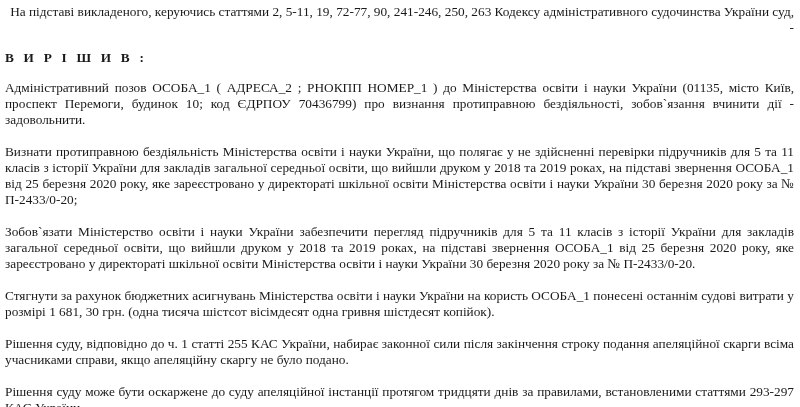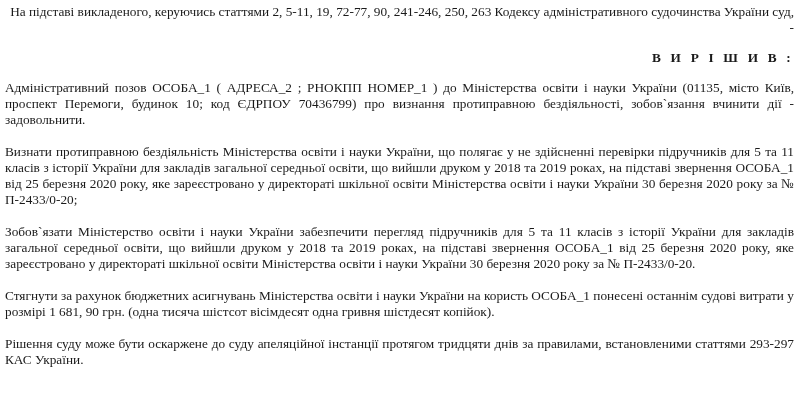--- a/index.html
+++ b/index.html
@@ -5,30 +5,31 @@
   html, body { margin: 0; padding: 0; background: #ffffff; }
   body {
     width: 800px; height: 407px; overflow: hidden;
     font-family: "Liberation Serif", serif;
     font-size: 13.3px; color: #1a1a1a; line-height: 16px;
   }
   .doc { position: relative; padding: 2px 6px 0 5px; box-sizing: border-box; width: 800px; }
   p { margin: 0; text-align: justify; }
   .intro { margin-top: 2px; text-align: right; }
   .heading {
-    text-align: right; font-weight: bold; letter-spacing: 3.2px;
+    text-align: left; font-weight: bold; letter-spacing: 3.2px;
     margin-top: 14px; margin-bottom: 14px;
   }
   .para { margin-bottom: 16px; }
 </style>
 </head>
 <body>
 
 <div class="doc">
   <p class="intro">На підставі викладеного, керуючись статтями 2, 5-11, 19, 72-77, 90, 241-246, 250, 263 Кодексу адміністративного судочинства України суд, -</p>
   <div class="heading">В И Р І Ш И В :</div>
   <p class="para">Адміністративний позов ОСОБА_1 ( АДРЕСА_2 ; РНОКПП НОМЕР_1 ) до Міністерства освіти і науки України (01135, місто Київ, проспект Перемоги, будинок 10; код ЄДРПОУ 70436799) про визнання протиправною бездіяльності, зобов`язання вчинити дії - задовольнити.</p>
   <p class="para">Визнати протиправною бездіяльність Міністерства освіти і науки України, що полягає у не здійсненні перевірки підручників для 5 та 11 класів з історії України для закладів загальної середньої освіти, що вийшли друком у 2018 та 2019 роках, на підставі звернення ОСОБА_1 від 25 березня 2020 року, яке зареєстровано у директораті шкільної освіти Міністерства освіти і науки України 30 березня 2020 року за № П-2433/0-20;</p>
   <p class="para">Зобов`язати Міністерство освіти і науки України забезпечити перегляд підручників для 5 та 11 класів з історії України для закладів загальної середньої освіти, що вийшли друком у 2018 та 2019 роках, на підставі звернення ОСОБА_1 від 25 березня 2020 року, яке зареєстровано у директораті шкільної освіти Міністерства освіти і науки України 30 березня 2020 року за № П-2433/0-20.</p>
-  <p class="para">Стягнути за рахунок бюджетних асигнувань Міністерства освіти і науки України на користь ОСОБА_1 понесені останнім судові витрати у розмірі 1 681, 90 грн. (одна тисяча шістсот вісімдесят одна гривня шістдесят копійок).</p>
+  <p class="para">Стягнути за рахунок бюджетних асигнувань Міністерства освіти і науки України на користь ОСОБА_1 понесені останнім судові витрати у розмірі 1 681, 30 грн. (одна тисяча шістсот вісімдесят одна гривня шістдесят копійок).</p>
+  <p class="para">Рішення суду, відповідно до ч. 1 статті 255 КАС України, набирає законної сили після закінчення строку подання апеляційної скарги всіма учасниками справи, якщо апеляційну скаргу не було подано.</p>
   <p class="para">Рішення суду може бути оскаржене до суду апеляційної інстанції протягом тридцяти днів за правилами, встановленими статтями 293-297 КАС України.</p>
 
 </div>
 
 </body></html>

